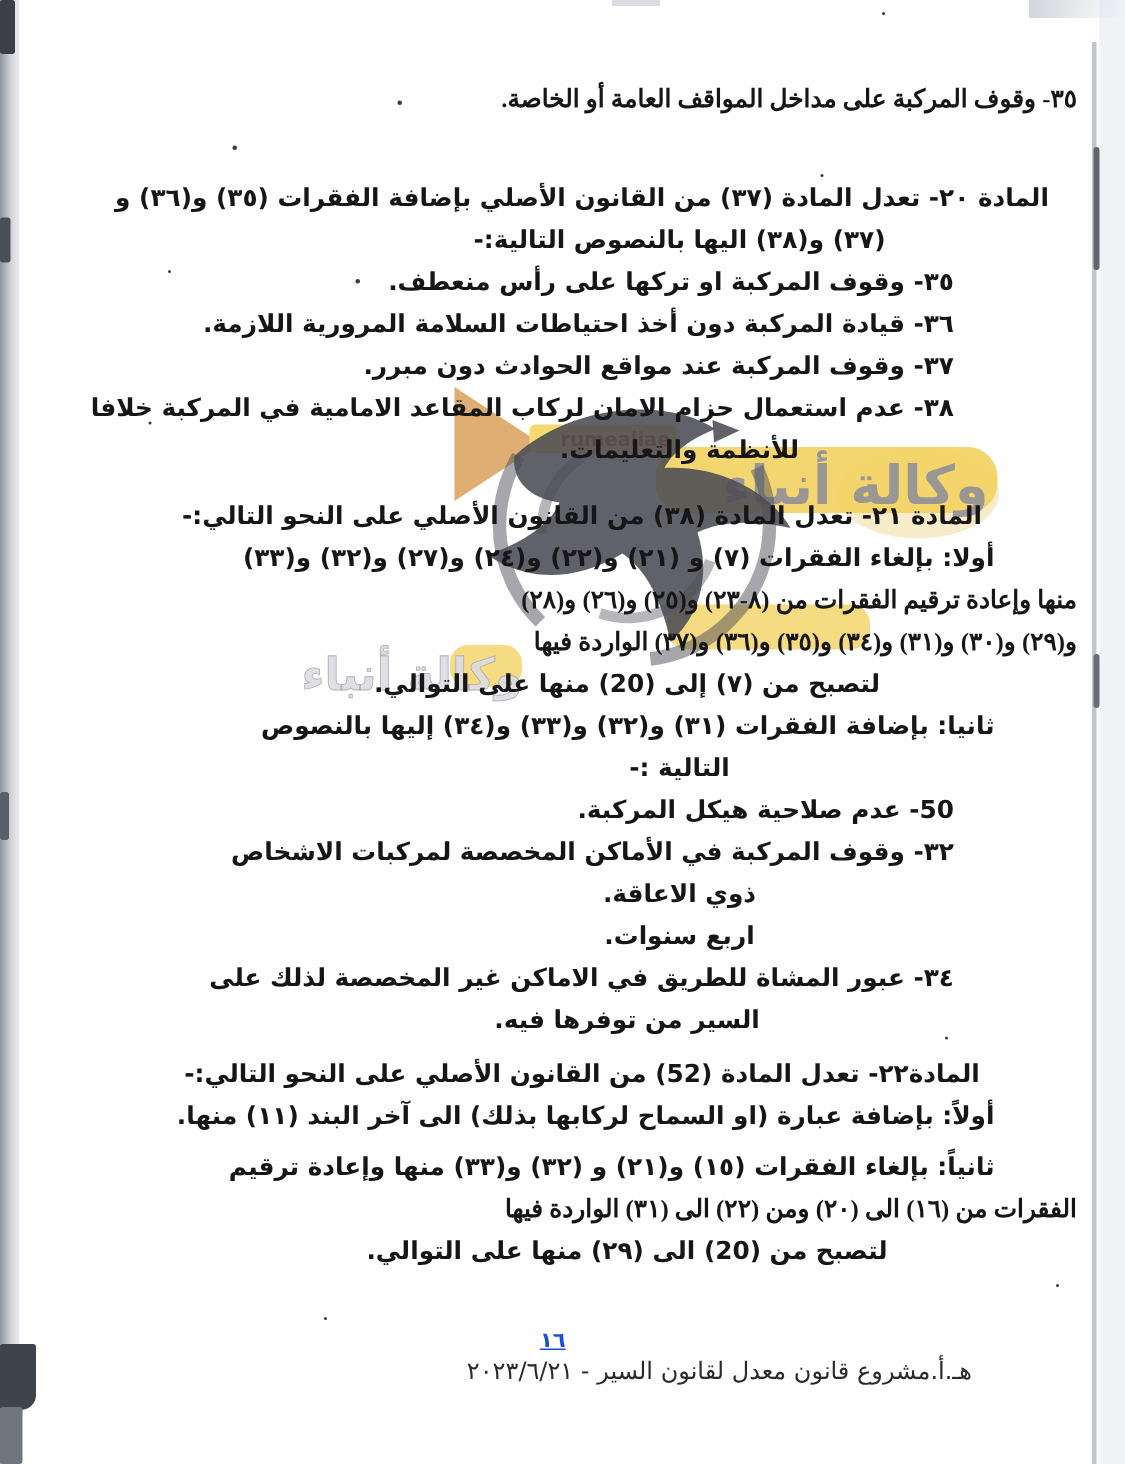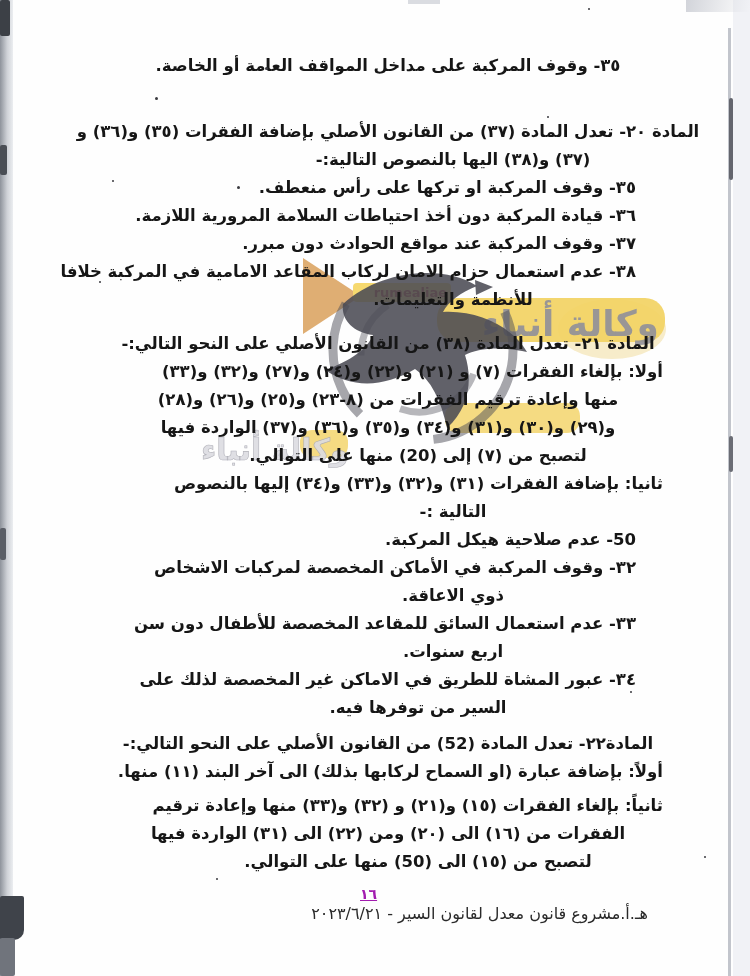--- a/index.html
+++ b/index.html
@@ -18,28 +18,28 @@
   .streak-top{position:absolute;left:408px;top:0;width:32px;height:4px;background:#dadce1;z-index:4;}
   .dot{position:absolute;background:#3a3a3f;border-radius:50%;z-index:2;}
   
   .watermark{position:absolute;left:175px;top:252px;z-index:1;}
   
   .content{
     position:absolute;left:58px;right:32px;top:52px;z-index:2;
     direction:rtl;color:#161616;font-weight:bold;font-size:16.5px;
   }
   .ln{height:28px;line-height:28px;white-space:nowrap;}
-  .c{text-align:center;}
+  .c{font-family:Liberation Serif, serif;}
   .cr{text-align:center;transform:translateX(65px);}
   .cs{text-align:center;transform:translateX(30px);}
   .r0{text-align:center;}
   .item{text-align:right;padding-right:82px;}
   .sub{text-align:right;padding-right:55px;}
   .mt38{margin-top:38px;} .mt16{margin-top:16px;} .mt8{margin-top:8px;} .mt6{margin-top:6px;}
-  .pagenum{position:absolute;left:360px;top:886px;z-index:2;color:#a21caf;font-weight:bold;font-size:14px;text-decoration:underline;}
+  .pagenum{position:absolute;left:360px;top:886px;z-index:2;color:#1d4ed8;font-weight:bold;font-size:14px;text-decoration:underline;}
   .footer{position:absolute;right:102px;top:904px;z-index:2;direction:rtl;color:#2a2a2a;font-weight:normal;font-size:16px;}
 </style>
 </head>
 <body>
 
 <div class="page">
 
   <svg class="watermark" width="510" height="230" viewBox="0 0 510 230">
     <ellipse cx="437" cy="77" rx="54" ry="30" fill="#f7ecca"></ellipse>
     <rect x="262" y="46" width="228" height="44" rx="20" fill="#f2d263" opacity="0.92"></rect>
@@ -70,29 +70,28 @@
     <div class="ln r0 mt16">المادة ٢١- تعدل المادة (٣٨) من القانون الأصلي على النحو التالي:-</div>
     <div class="ln sub">أولا: بإلغاء الفقرات (٧) و (٢١) و(٢٢) و(٢٤) و(٢٧) و(٣٢) و(٣٣)</div>
     <div class="ln c">منها وإعادة ترقيم الفقرات من (٨-٢٣) و(٢٥) و(٢٦) و(٢٨)</div>
     <div class="ln c">و(٢٩) و(٣٠) و(٣١) و(٣٤) و(٣٥) و(٣٦) و(٣٧) الواردة فيها</div>
     <div class="ln cs">لتصبح من (٧) إلى (20) منها على التوالي.</div>
     <div class="ln sub">ثانيا: بإضافة الفقرات (٣١) و(٣٢) و(٣٣) و(٣٤) إليها بالنصوص</div>
     <div class="ln cr">التالية :-</div>
     <div class="ln item">50- عدم صلاحية هيكل المركبة.</div>
     <div class="ln item">٣٢- وقوف المركبة في الأماكن المخصصة لمركبات الاشخاص</div>
     <div class="ln cr">ذوي الاعاقة.</div>
-    <div class="ln item">٣٣- عدم استعمال السائق للمقاعد المخصصة للأطفال دون سن</div>
     <div class="ln cr">اربع سنوات.</div>
     <div class="ln item">٣٤- عبور المشاة للطريق في الاماكن غير المخصصة لذلك على</div>
     <div class="ln cs">السير من توفرها فيه.</div>
     <div class="ln r0 mt8">المادة٢٢- تعدل المادة (52) من القانون الأصلي على النحو التالي:-</div>
     <div class="ln sub">أولاً: بإضافة عبارة (او السماح لركابها بذلك) الى آخر البند (١١) منها.</div>
     <div class="ln sub mt6">ثانياً: بإلغاء الفقرات (١٥) و(٢١) و (٣٢) و(٣٣) منها وإعادة ترقيم</div>
     <div class="ln c">الفقرات من (١٦) الى (٢٠) ومن (٢٢) الى (٣١) الواردة فيها</div>
-    <div class="ln cs">لتصبح من (١٥) الى (50) منها على التوالي.</div>
+    <div class="ln cs">لتصبح من (20) الى (٢٩) منها على التوالي.</div>
   </div>
 
   <div class="pagenum">١٦</div>
   <div class="footer" dir="rtl">هـ.أ.مشروع قانون معدل لقانون السير - ٢٠٢٣/٦/٢١</div>
 
   <div class="edge-right-strip"></div>
   <div class="edge-right-line"></div>
   <div class="mark" style="left:729px;top:98px;width:4px;height:82px;background:#63656d;"></div>
   <div class="mark" style="left:729px;top:436px;width:4px;height:36px;background:#6a6c74;"></div>
   <div class="edge-left"></div>

